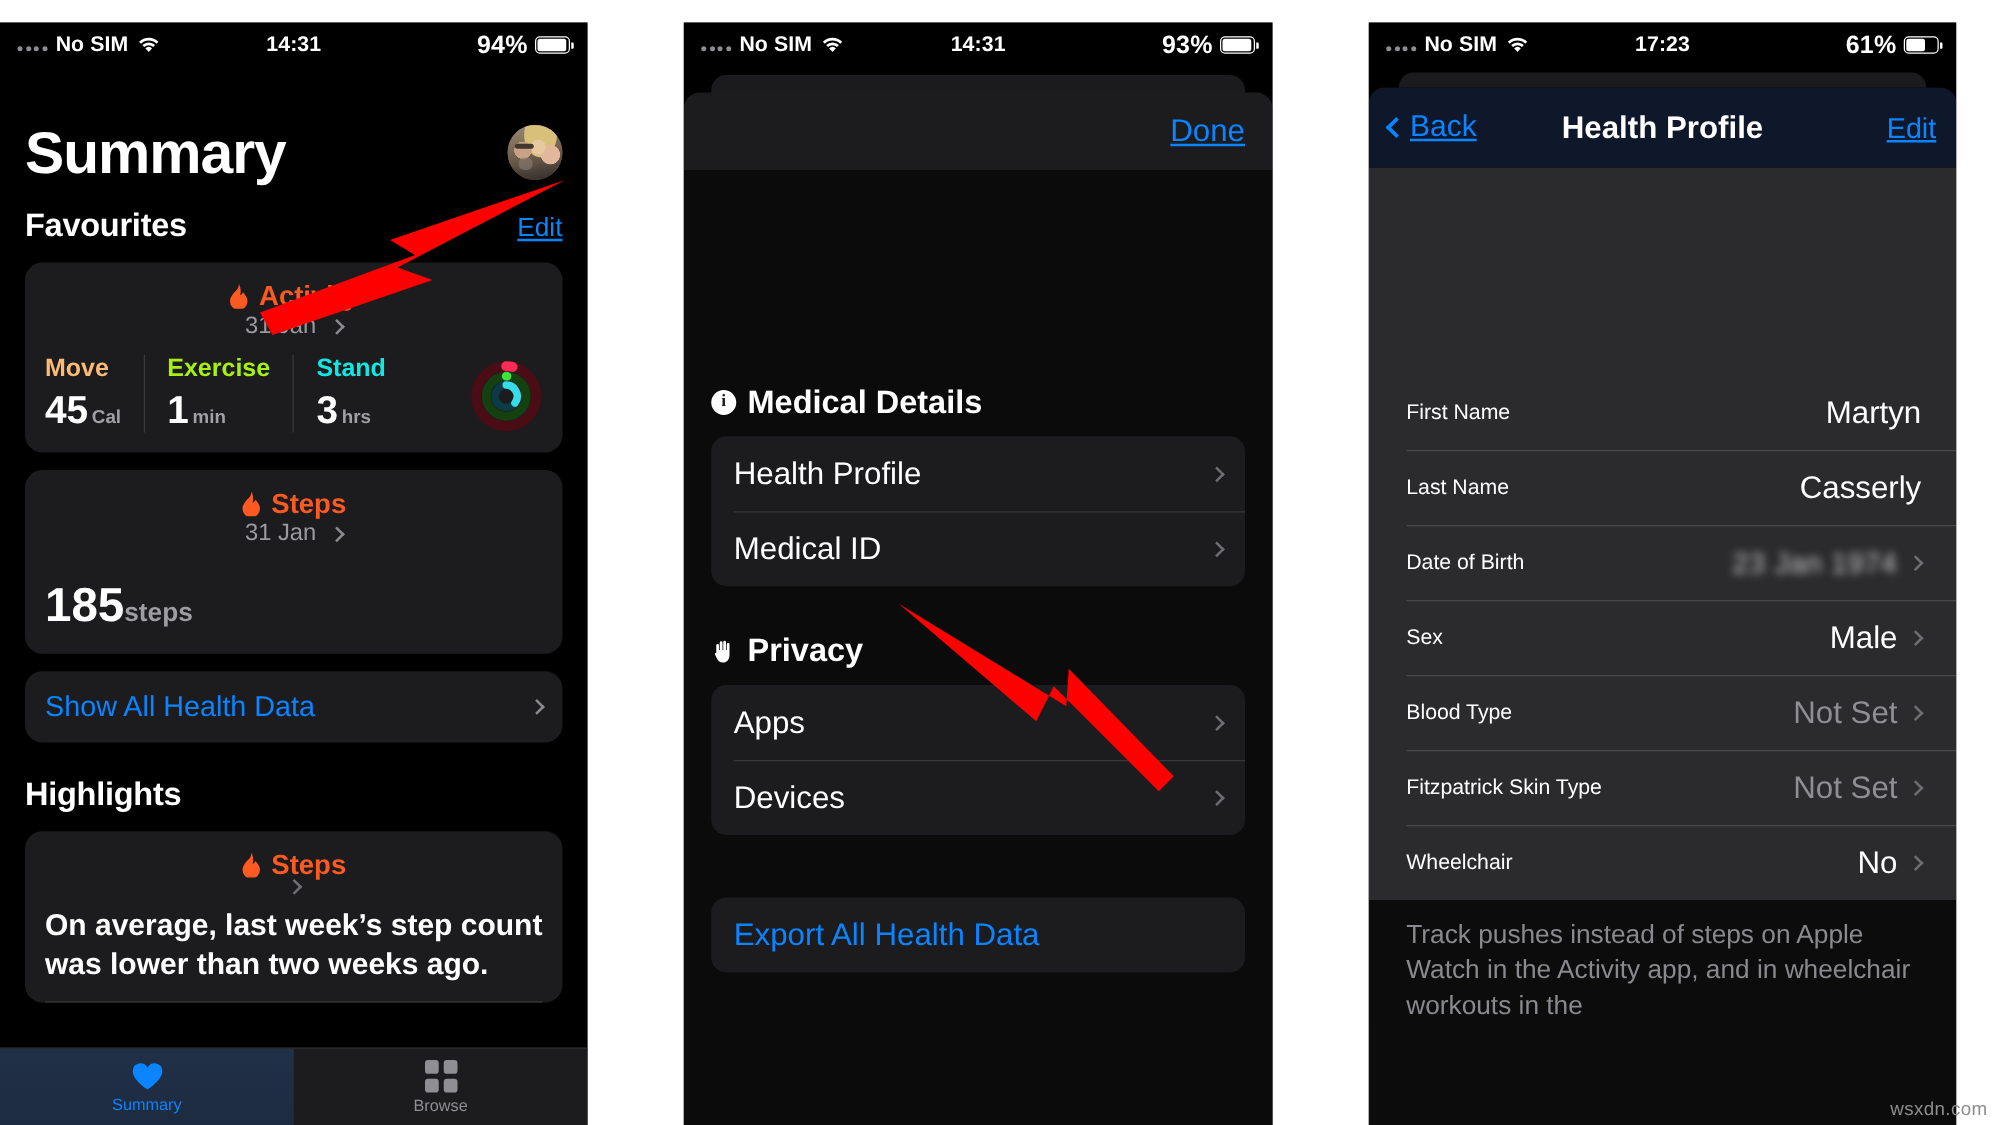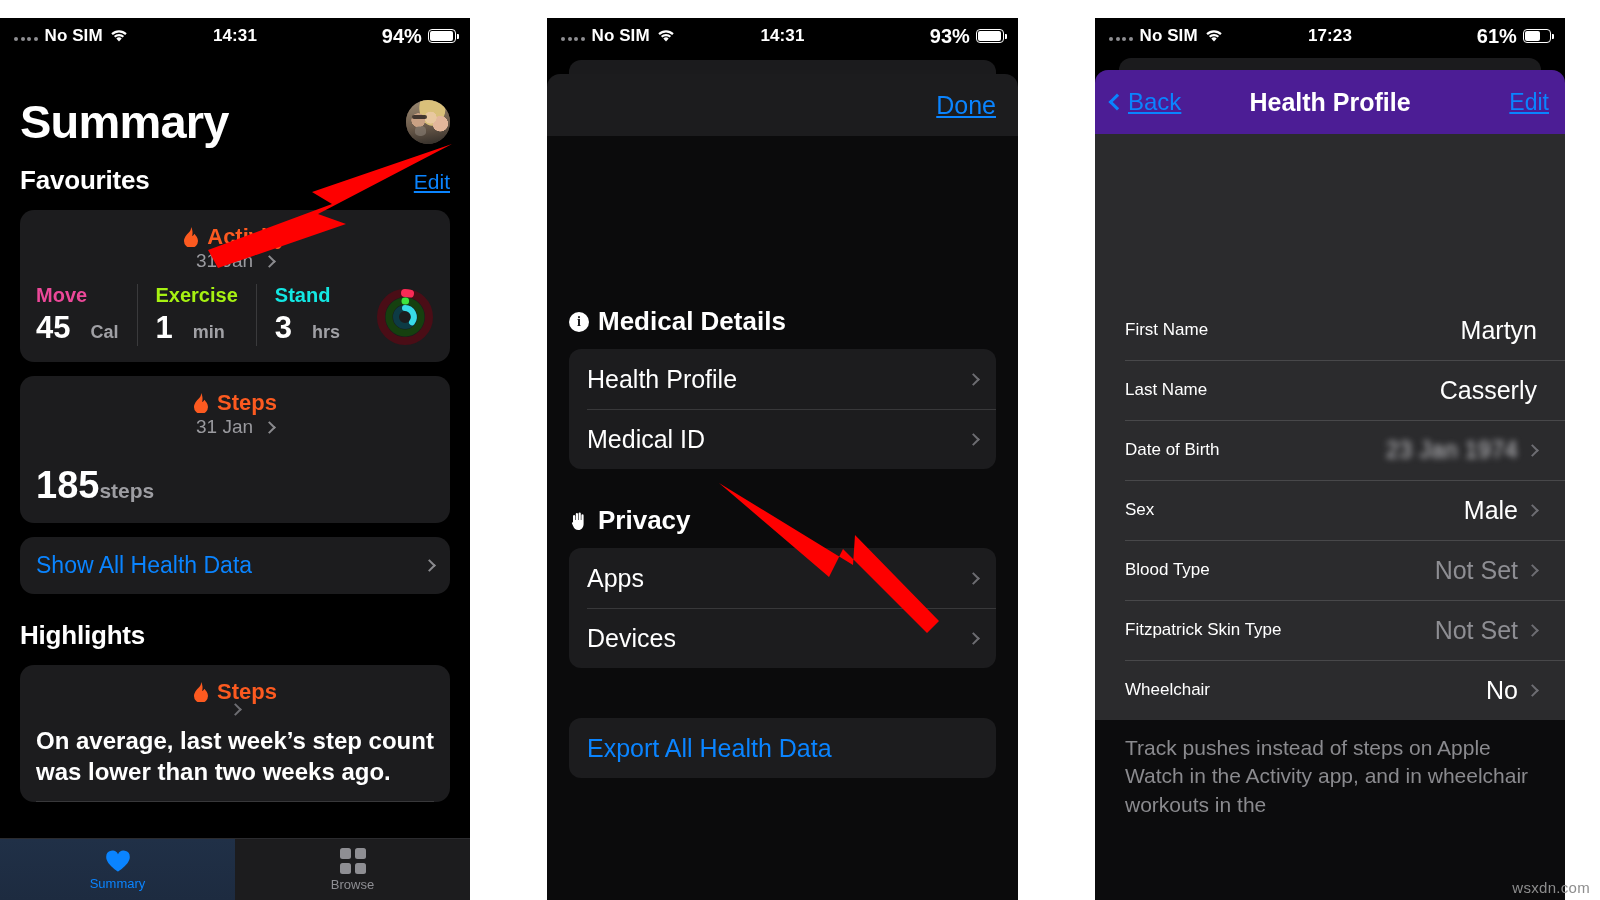--- a/index.html
+++ b/index.html
@@ -100,25 +100,25 @@
   .card-head .left { display:flex; align-items:center; gap:8px; }
   .flame { width: 16px; height: 20px; display:inline-block; }
   .ctitle { color:#fc5a20; font-size: 22px; font-weight:700; }
   .cdate { color:#9a9a9f; font-size: 19px; }
   .card-head .right { display:flex; align-items:center; gap:12px; }
 
   .act-row { display:flex; align-items:flex-end; margin-top: 12px; }
   .act-col { padding-right: 18px; }
   .act-col + .act-col { border-left: 1px solid #3a3a3c; padding-left: 18px; }
   .act-lab { font-size: 20px; font-weight: 700; }
-  .lab-move { color:#ec4899; }
+  .lab-move { color:#fdba74; }
   .lab-ex   { color:#a6f112; }
   .lab-st   { color:#13e7e3; }
   .act-val { color:#fff; font-size: 31px; font-weight:700; margin-top:3px; white-space:nowrap; }
-  .act-val span { color:#a0a0a5; font-size: 18px; font-weight: 600; margin-left: 20px; }
+  .act-val span { color:#a0a0a5; font-size: 15px; font-weight: 600; margin-left: 3px; }
   .rings { margin-left:auto; width: 58px; height: 58px; position:relative; }
 
   .steps-val { color:#fff; font-size: 38px; font-weight:700; margin-top: 26px; }
   .steps-val span { color:#9d9da2; font-size: 21px; font-weight:600; }
 
   .linkcard {
     background:#1c1c1e; border-radius:14px; margin-top:14px; padding: 15px 16px;
     display:flex; align-items:center; justify-content:space-between;
   }
   .linkcard span.t { color:#0a84ff; font-size:23px; }
@@ -181,21 +181,21 @@
   .grp-row .rt.blue { color:#0a84ff; }
 
   
   #phone3 .screen { background:#000; }
   .p3-peek {
     position:absolute; left:24px; right:24px; top:4px; height: 40px;
     background:#1b1b1d; border-radius:12px 12px 0 0;
   }
   .p3-sheet { position:absolute; left:0; right:0; top:16px; bottom:0; background:#0c0c0d; border-radius:13px 13px 0 0; overflow:hidden;}
   .navbar {
-    height: 64px; background:#4c1d95;
+    height: 64px; background:#0f172a;
     display:flex; align-items:center; padding: 0 16px; position:relative;
   }
   .backbtn { display:flex; align-items:center; gap:3px; }
   .back-caret {
     width:12px;height:12px;border-left:3.4px solid #0a84ff;border-bottom:3.4px solid #0a84ff;
     transform: rotate(45deg); margin-right:2px;
   }
   .backbtn .bt { color:#0a84ff; font-size: 24px; text-decoration: underline; }
   .navtitle {
     position:absolute; left:0; right:0; text-align:center;

